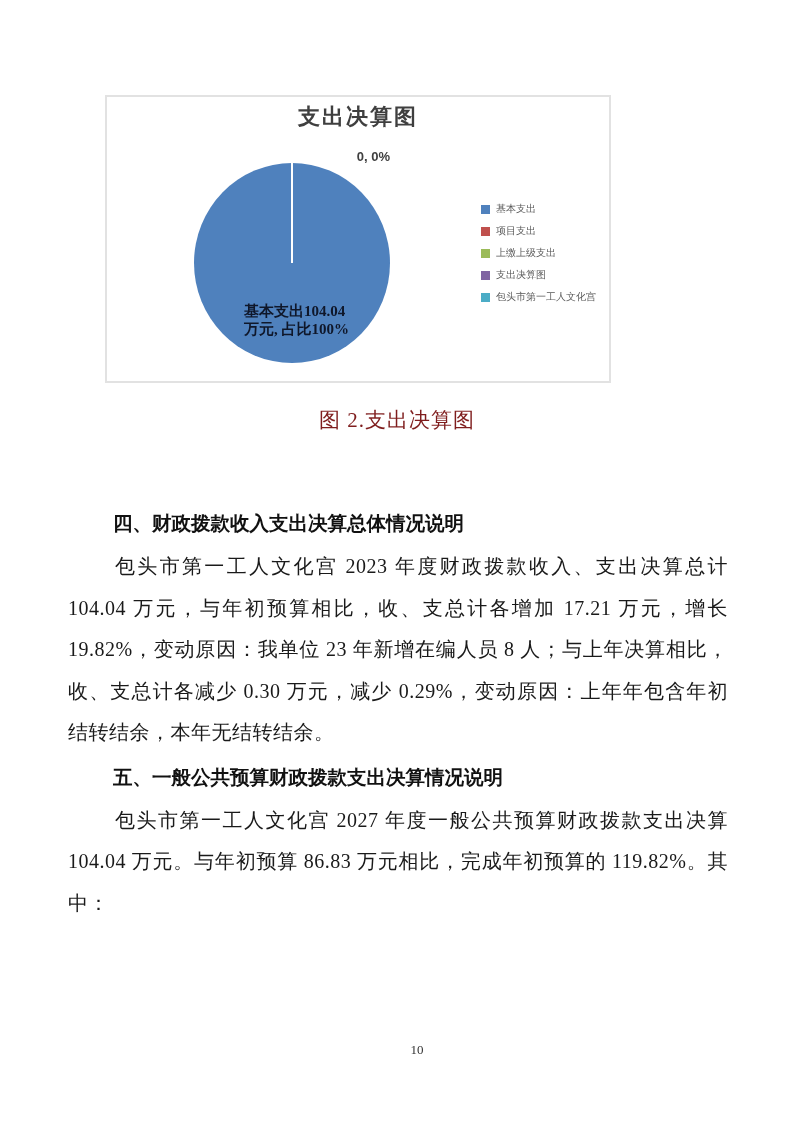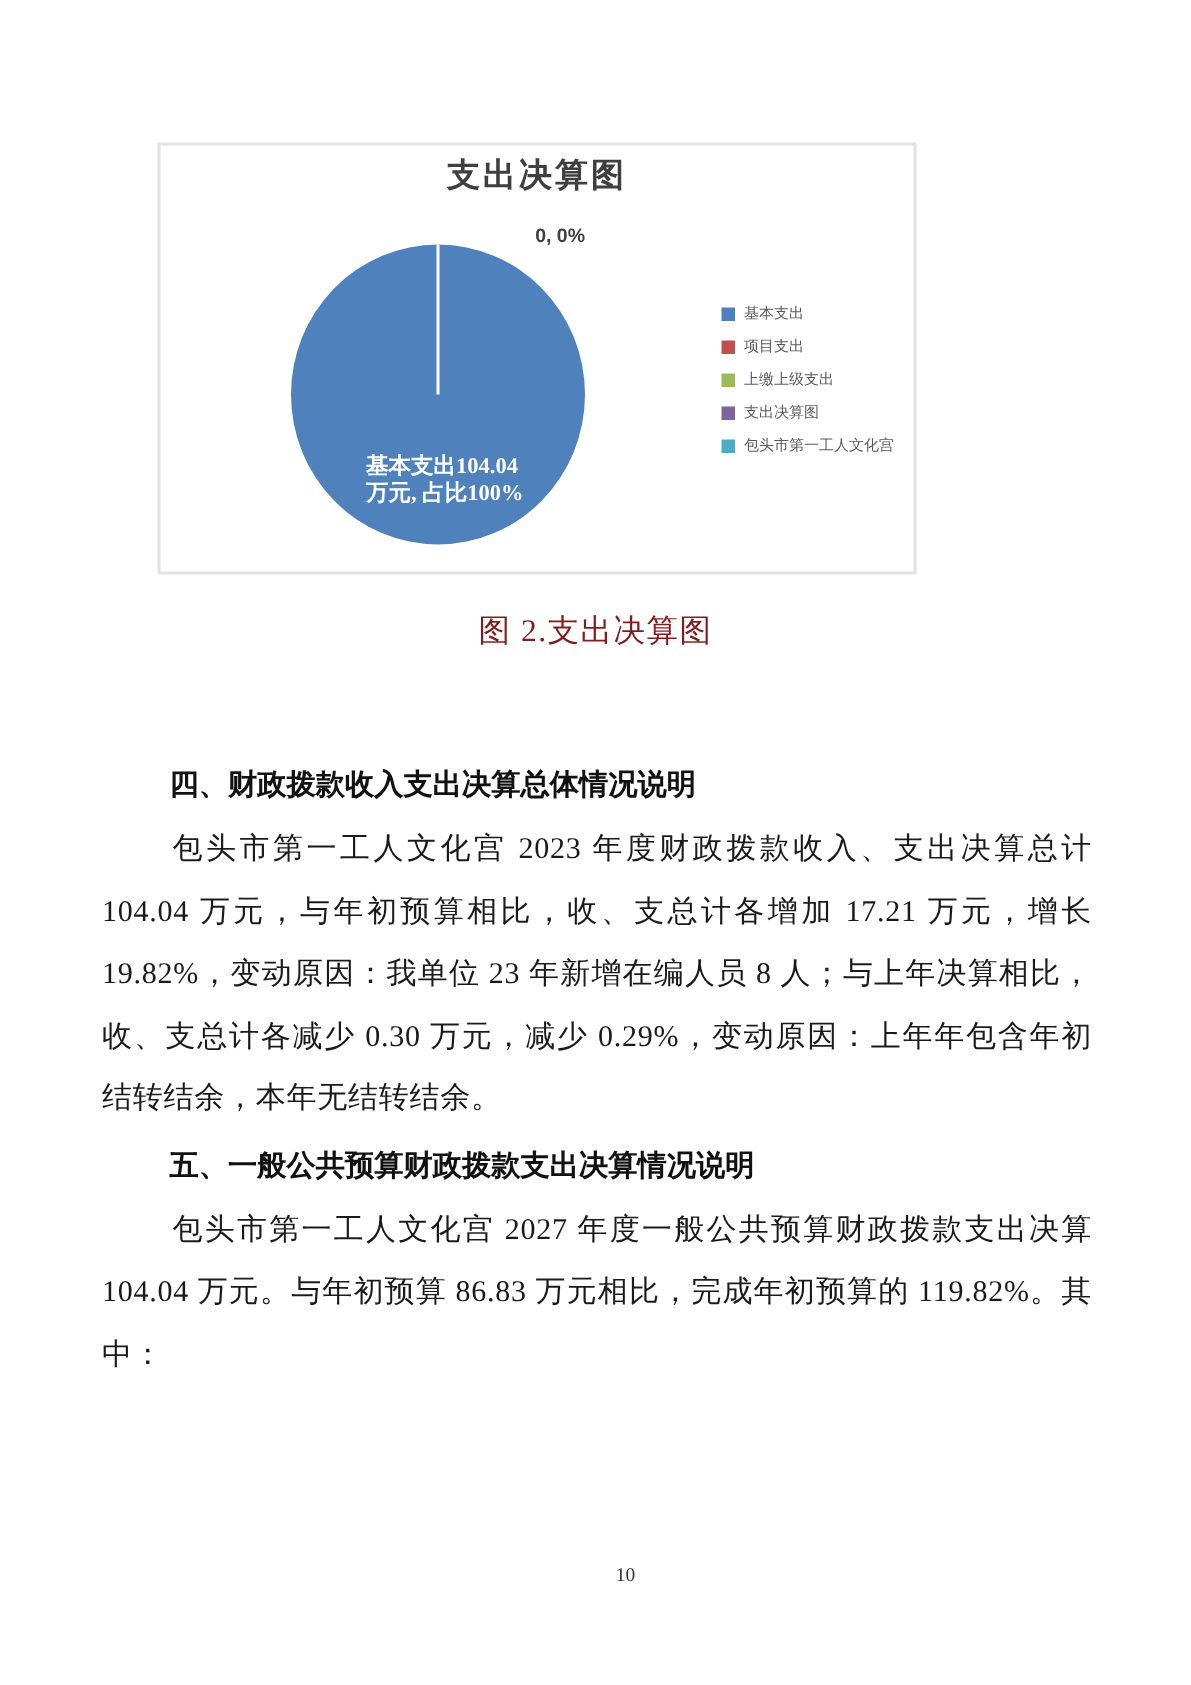--- a/index.html
+++ b/index.html
@@ -40,21 +40,21 @@
     background:#4F81BD;
   }
   .pie-line{
     position:absolute;left:calc(50% - 1px);top:0;
     width:2px;height:100px;background:#ffffff;
   }
   .pie-label{
     position:absolute;left:50px;top:140px;
     font-family:"Liberation Serif",serif;
     font-weight:700;font-size:15px;line-height:17.5px;
-    color:#ffffff;white-space:nowrap;
+    color:#0f172a;white-space:nowrap;
   }
   .legend{
     position:absolute;left:374px;top:101px;
   }
   .legend-item{
     display:flex;align-items:center;height:22px;
   }
   .legend-swatch{
     width:9px;height:9px;margin-right:6px;flex:0 0 auto;
   }

